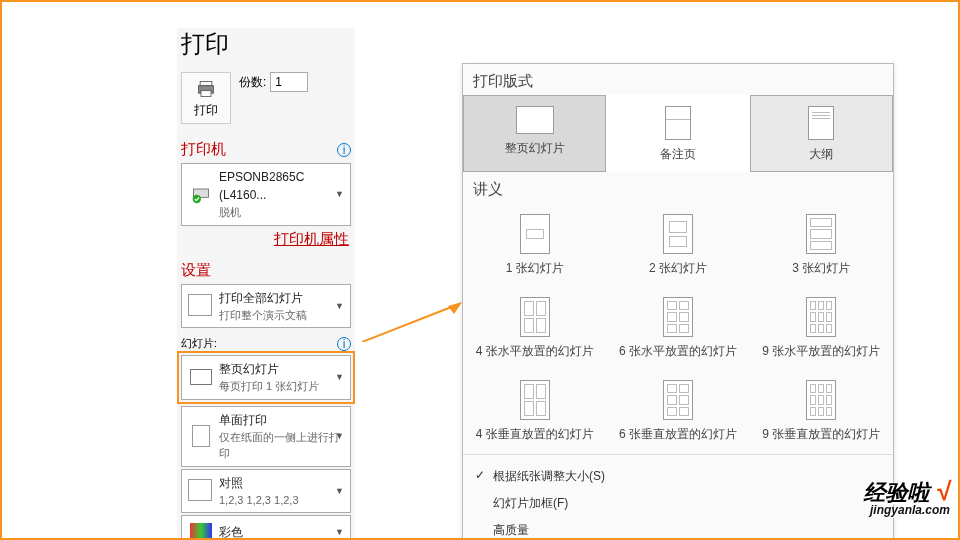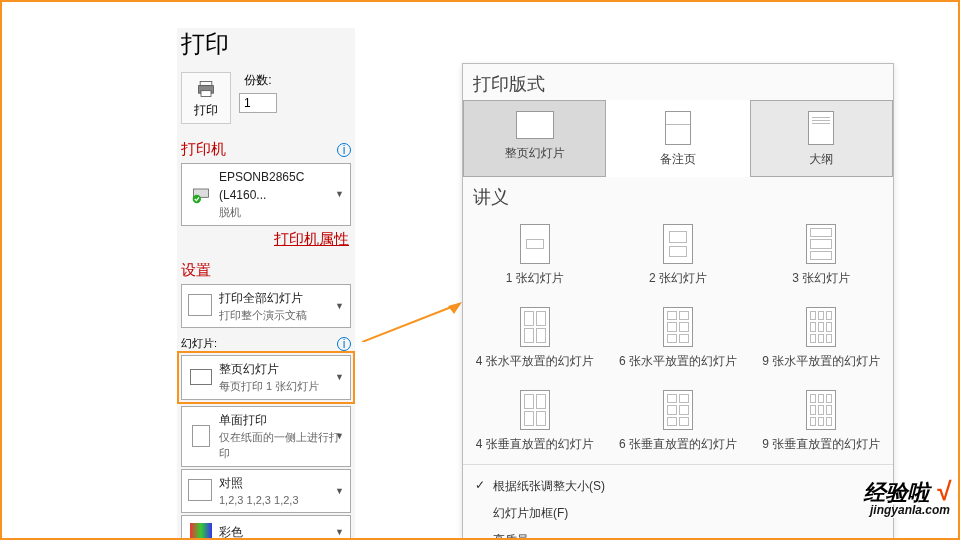--- a/index.html
+++ b/index.html
@@ -4,41 +4,41 @@
 <style>
   * { box-sizing: border-box; margin: 0; padding: 0; }
   body { font-family: "Microsoft YaHei", sans-serif; background: #fff; width: 960px; height: 540px; position: relative; border: 2px solid #f7931e; }
   
   .left-panel { position: absolute; left: 175px; top: 26px; width: 178px; background: #f5f5f5; }
   .title { font-size: 24px; font-weight: 300; padding: 0 0 8px 4px; }
   
   .print-btn-area { display: flex; align-items: flex-start; gap: 8px; padding: 4px 0 10px 4px; }
   .print-btn { width: 50px; text-align: center; border: 1px solid #ccc; background: #fafafa; padding: 6px 4px 4px; font-size: 12px; }
   .print-btn svg { width: 24px; height: 20px; }
-  .copies { font-size: 12px; display: flex; align-items: center; gap: 4px; flex-direction: column; }
+  .copies { font-size: 12px; display: flex; align-items: center; gap: 4px; }
   .copies input { width: 38px; height: 20px; border: 1px solid #aaa; padding: 2px 4px; font-size: 12px; }
   
   .section-head { color: #c00000; font-size: 15px; padding: 6px 4px 2px; display: flex; justify-content: space-between; align-items: center; }
   .info-icon { color: #0078d4; font-size: 12px; border: 1px solid #0078d4; border-radius: 50%; width: 14px; height: 14px; display: inline-flex; align-items: center; justify-content: center; }
   
   .dropdown { border: 1px solid #aaa; background: #fff; margin: 2px 4px; padding: 4px 7px; font-size: 12px; display: flex; align-items: center; gap: 6px; position: relative; }
   .dropdown .arrow { position: absolute; right: 6px; top: 50%; transform: translateY(-50%); font-size: 9px; color: #555; }
   .dropdown .texts { line-height: 1.5; flex: 1; }
   .dropdown .line1 { color: #222; }
   .dropdown .line2 { color: #666; font-size: 11px; }
   .dropdown-icon-box { width: 24px; height: 24px; display: flex; align-items: center; justify-content: center; flex-shrink: 0; }
   
   .link-text { color: #c00000; font-size: 15px; text-decoration: underline; text-align: right; padding: 2px 6px 6px; }
   .label-inline { font-size: 11px; padding: 6px 4px 0; display: flex; justify-content: space-between; align-items: center; }
   
   .highlight-box { border: 2px solid #f7931e; margin: 0 0 2px 0; padding: 2px; }
   
   
   .popup { position: absolute; left: 460px; top: 61px; width: 432px; border: 1px solid #bbb; background: #fafafa; box-shadow: 0 2px 6px rgba(0,0,0,0.12); }
-  .popup .section-label { font-size: 18px; padding: 8px 10px 4px; color: #444; }
+  .popup .section-label { font-size: 15px; padding: 8px 10px 4px; color: #444; }
   .popup .row { display: flex; }
   .popup .cell { flex: 1; text-align: center; padding: 10px 4px 8px; font-size: 12px; color: #444; border: 1px solid transparent; }
   .popup .cell.selected { background: #d9d9d9; border: 1px solid #aaa; }
   .popup .cell .thumb { width: 38px; height: 28px; margin: 0 auto 6px; border: 1px solid #999; background: #fff; position: relative; }
   .popup .cell .thumb.outline-thumb { width: 26px; }
   .popup hr { border: none; border-top: 1px solid #ddd; margin: 2px 0; }
   
   .thumb-grid-2 { width: 30px; height: 40px; border: 1px solid #999; background: #fff; margin: 0 auto 6px; display: grid; grid-template-rows: 1fr 1fr 1fr; gap: 2px; padding: 3px; }
   .thumb-grid-2.g1 { grid-template-rows: 1fr; padding: 14px 5px; }
   .thumb-grid-2.g2 { grid-template-rows: 1fr 1fr; padding: 6px 5px; gap: 3px; }

